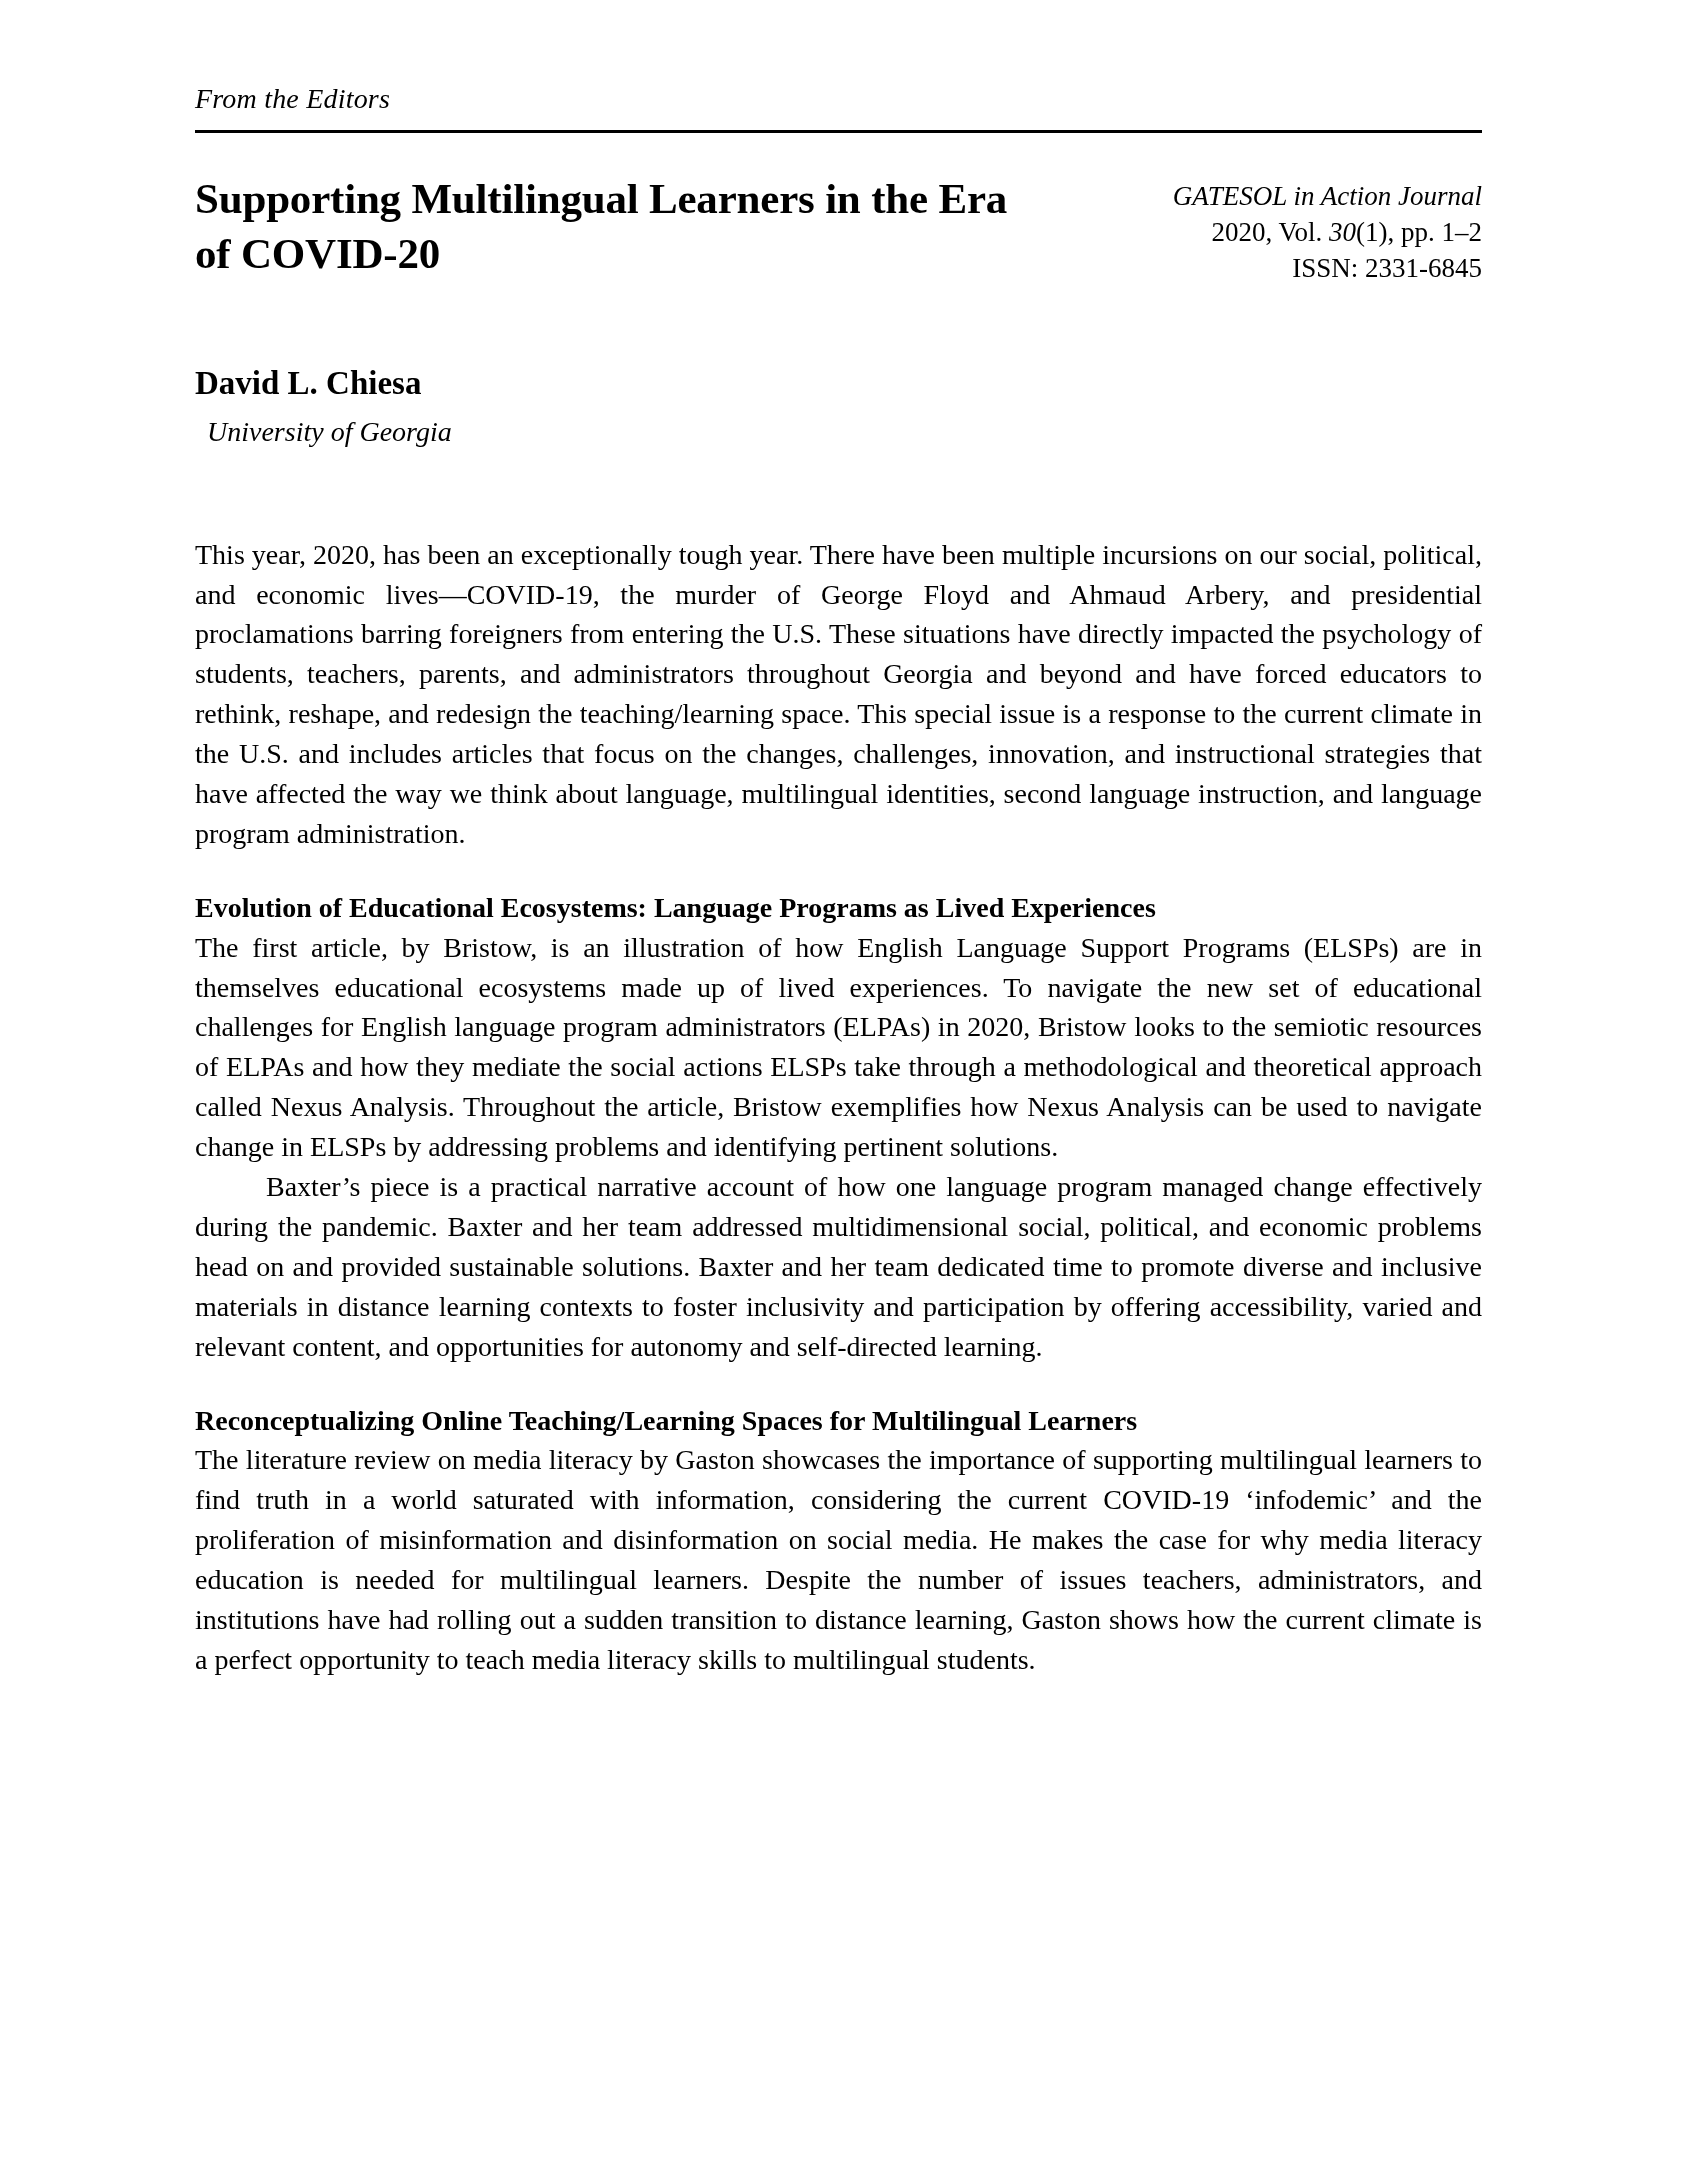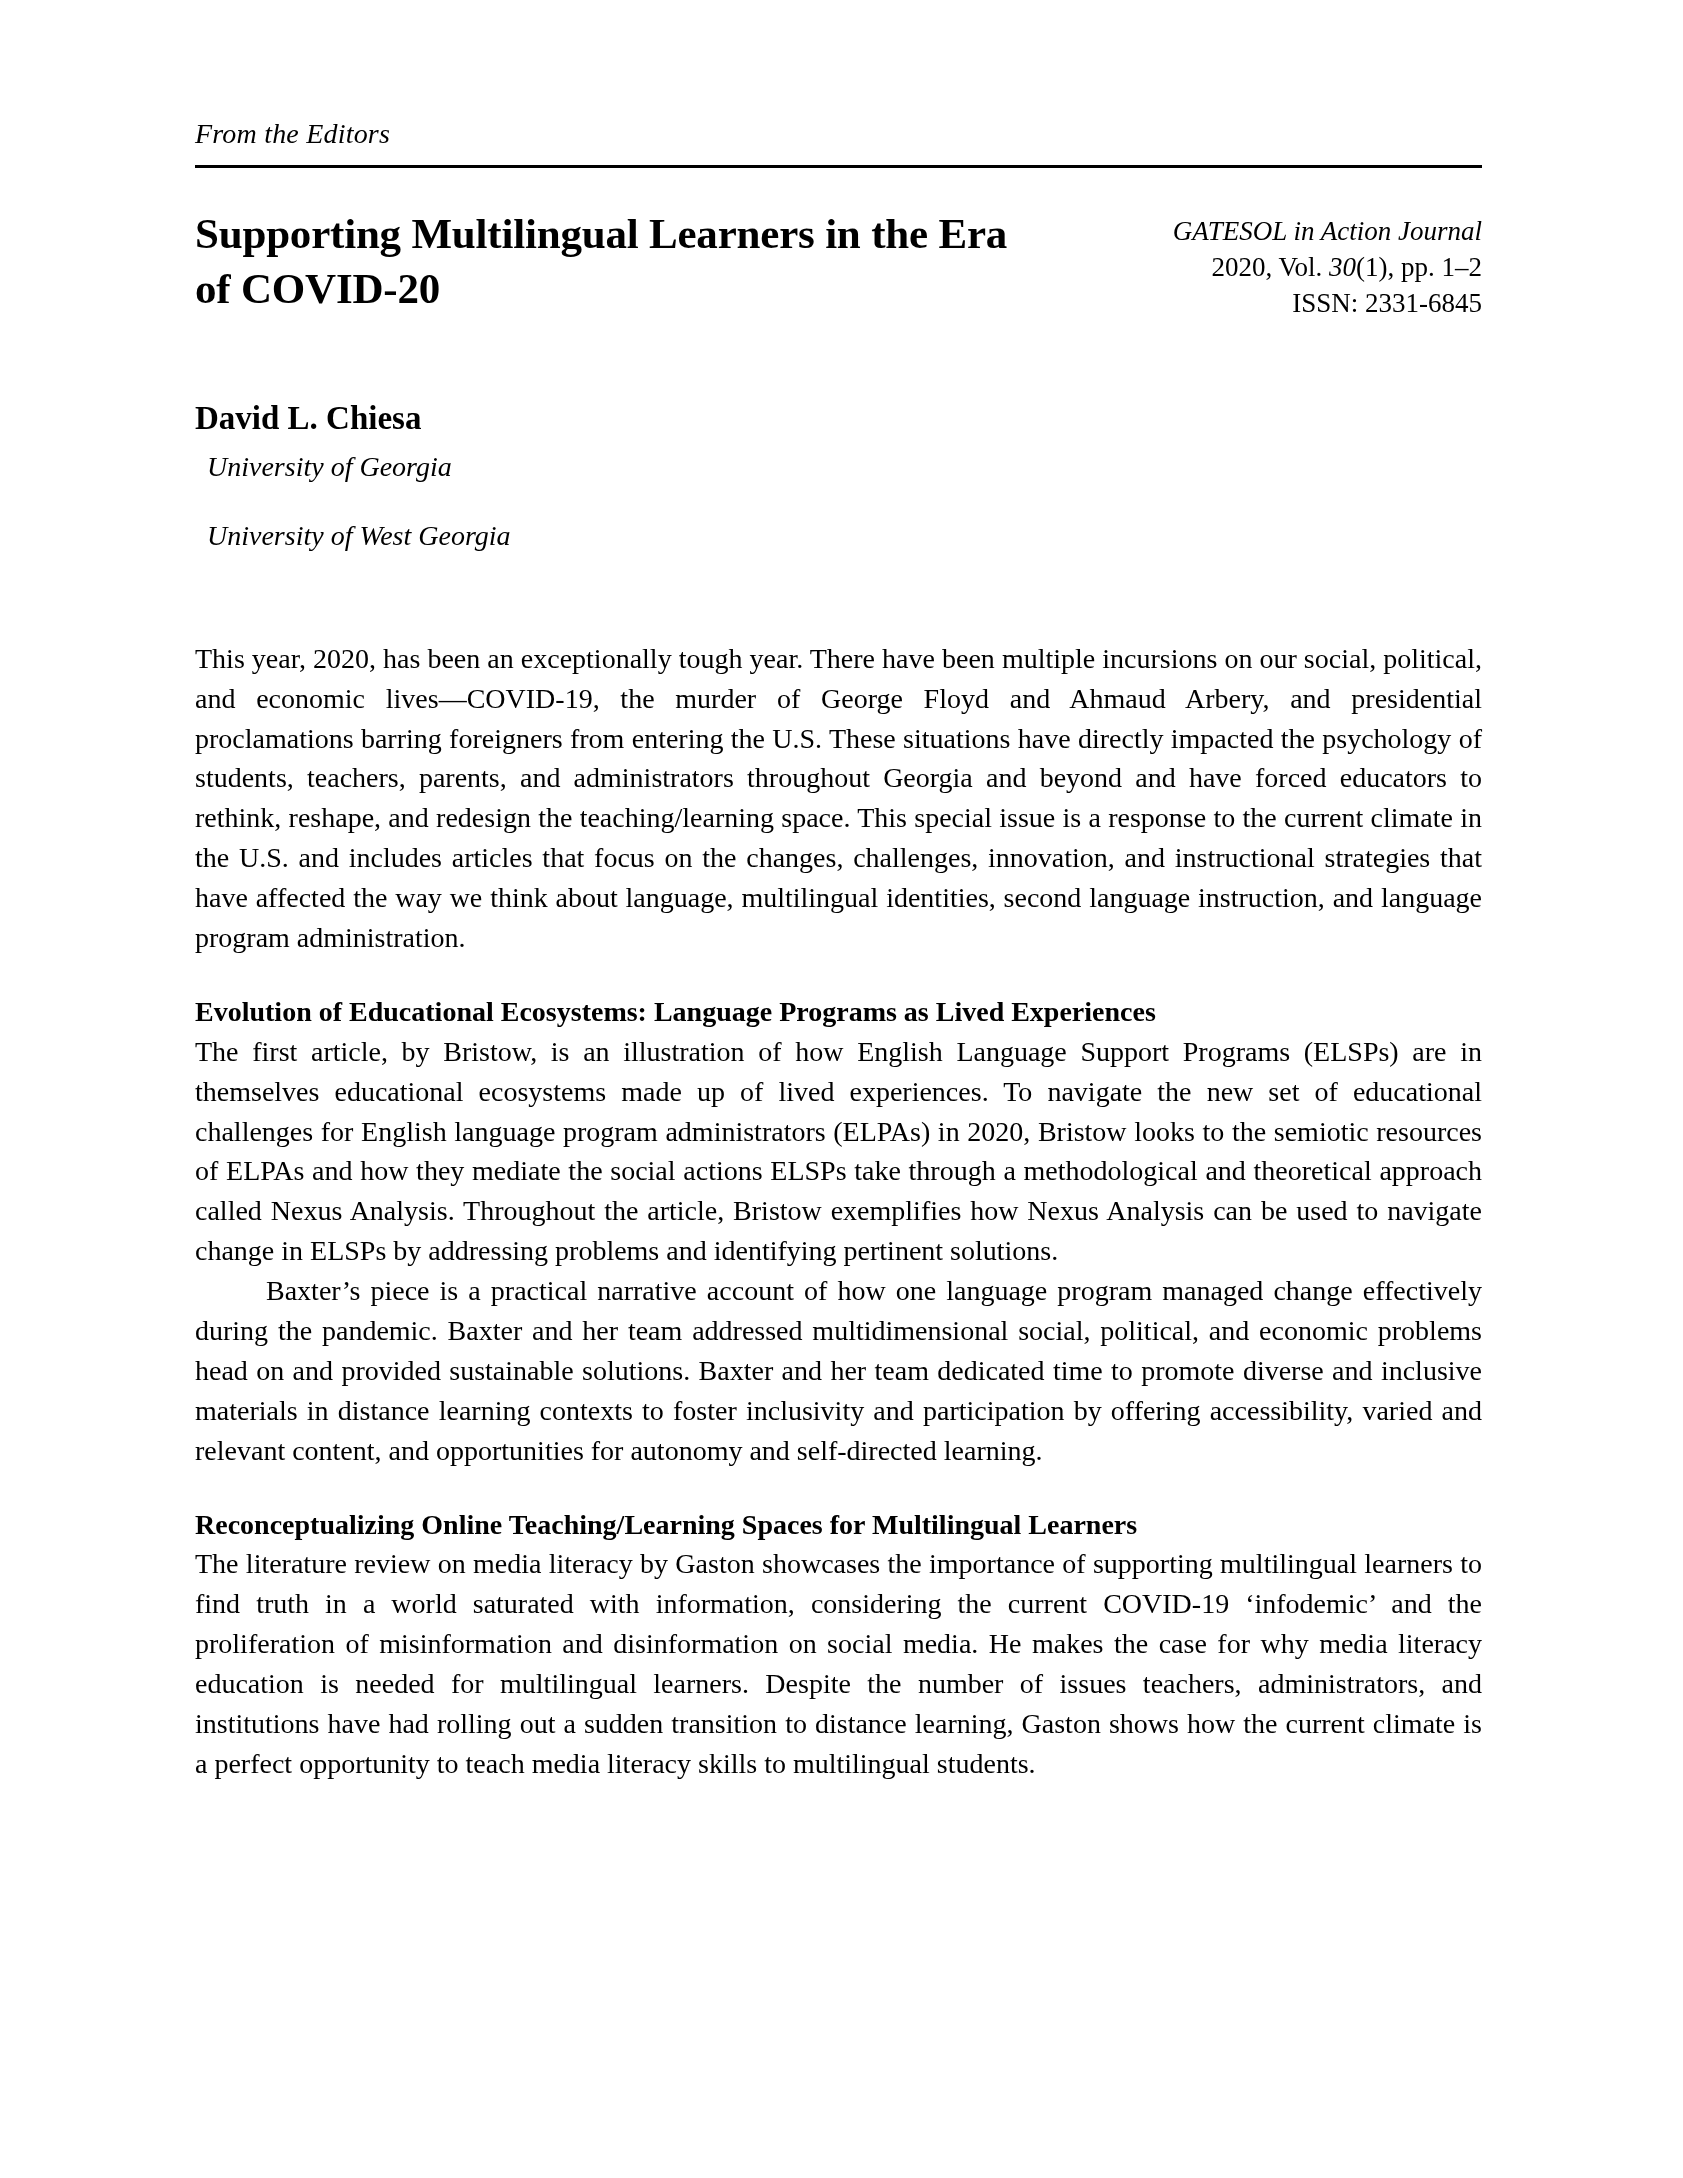--- a/index.html
+++ b/index.html
@@ -15,21 +15,21 @@
     font-family: "Liberation Serif", "DejaVu Serif", serif;
     color: #000000;
     -webkit-font-smoothing: antialiased;
   }
 
   .page {
     position: relative;
     width: 1683px;
     height: 2178px;
     box-sizing: border-box;
-    padding: 120px 201px 0 195px;
+    padding: 85px 201px 0 195px;
     background: #ffffff;
   }
 
   
   .running-head {
     font-style: italic;
     font-size: 28px;
     line-height: 1.0;
     letter-spacing: 0.2px;
     margin: 0 0 17px 0;
@@ -161,21 +161,20 @@
   </div>
 
   <div class="authors">
 
     <div class="author">
       <div class="author-name">David L. Chiesa</div>
       <div class="author-affil">University of Georgia</div>
     </div>
 
     <div class="author">
-      <div class="author-affil">University of West Georgia</div>
     </div>
 
   </div>
 
   <div class="body-copy">
 
     <p class="para">This year, 2020, has been an exceptionally tough year. There have been multiple incursions on our social, political, and economic lives—COVID-19, the murder of George Floyd and Ahmaud Arbery, and presidential proclamations barring foreigners from entering the U.S. These situations have directly impacted the psychology of students, teachers, parents, and administrators throughout Georgia and beyond and have forced educators to rethink, reshape, and redesign the teaching/learning space. This special issue is a response to the current climate in the U.S. and includes articles that focus on the changes, challenges, innovation, and instructional strategies that have affected the way we think about language, multilingual identities, second language instruction, and language program administration.</p>
 
     <h2 class="section-heading">Evolution of Educational Ecosystems: Language Programs as Lived Experiences</h2>
 

